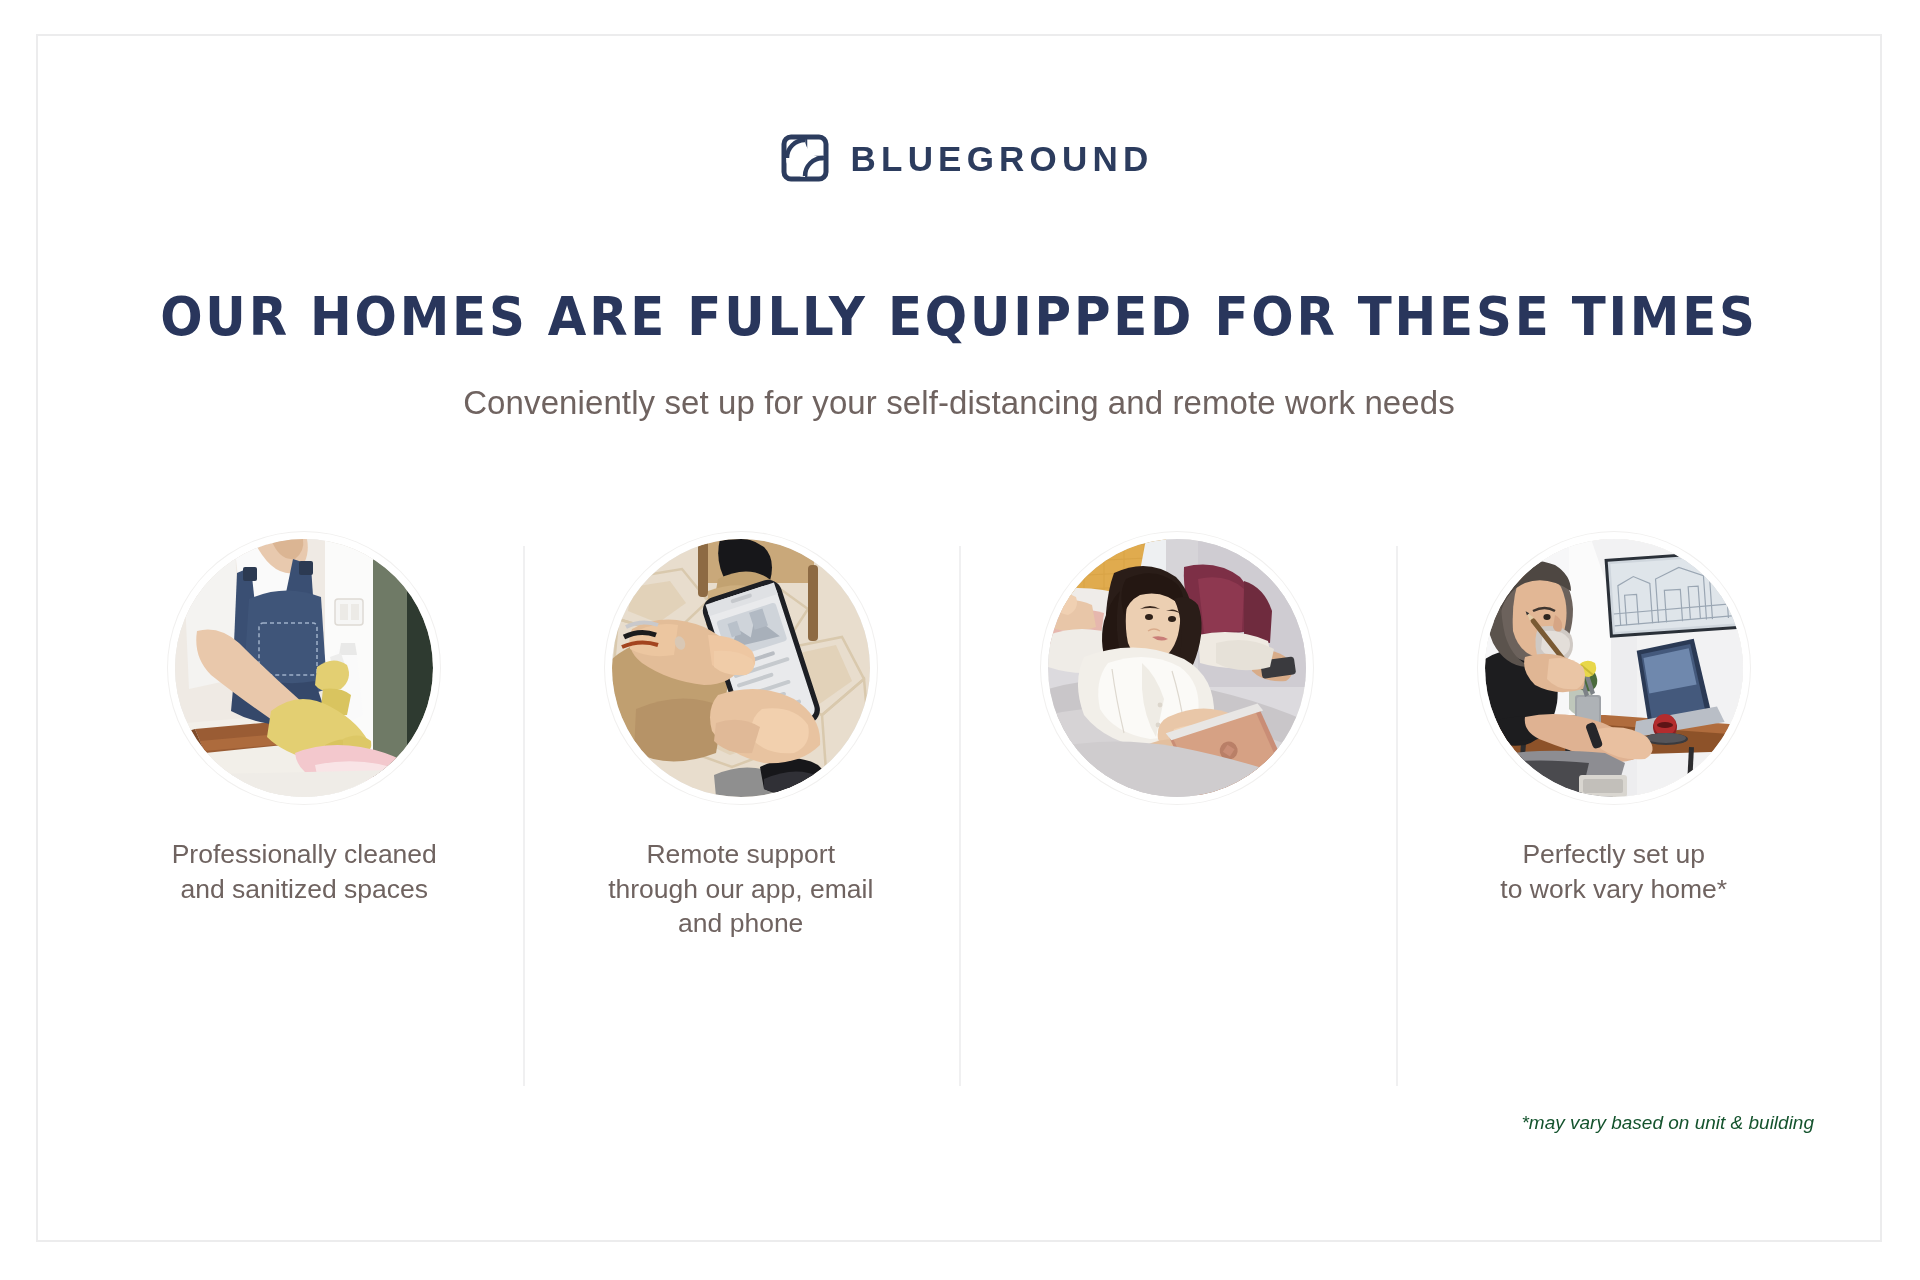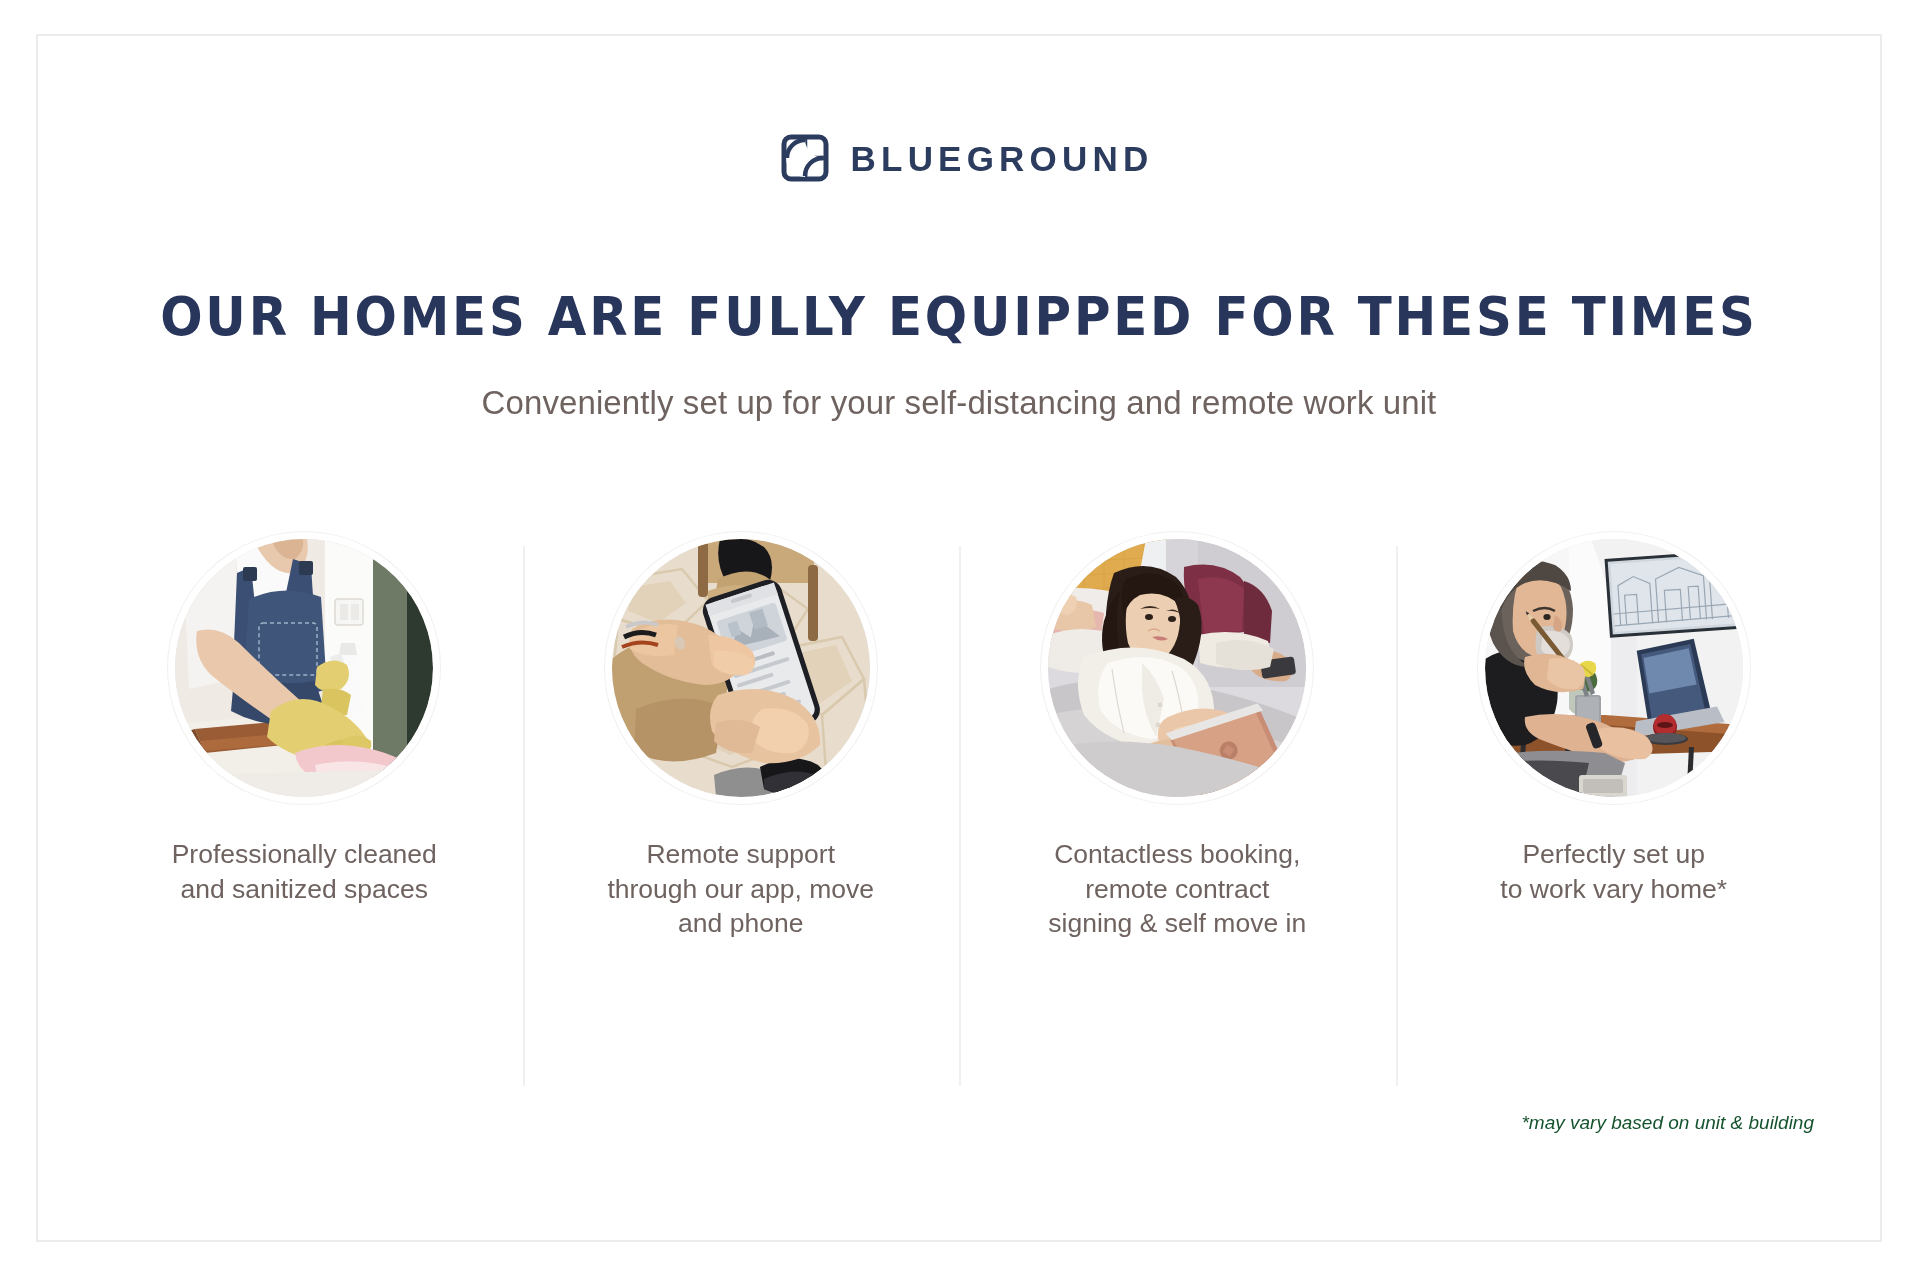--- a/index.html
+++ b/index.html
@@ -161,21 +161,21 @@
         <path d="M5 24 A19 19 0 0 0 24 43 A19 19 0 0 1 43 24 A19 19 0 0 1 24 5" fill="#ffffff"></path>
         <path d="M24 5 A19 19 0 0 1 43 24" fill="none"></path>
         <path d="M24 6 A18 18 0 0 0 6 24" fill="none" stroke="#2c3c5e" stroke-width="4.5"></path>
         <path d="M24 42 A18 18 0 0 1 42 24" fill="none" stroke="#2c3c5e" stroke-width="4.5"></path>
       </svg>
     </span>
     <span class="logo-word">BLUEGROUND</span>
   </div>
 
   <div class="headline">OUR HOMES ARE FULLY EQUIPPED FOR THESE TIMES</div>
-  <div class="subhead">Conveniently set up for your self-distancing and remote work unit</div>
+  <div class="subhead">Conveniently set up for your self-distancing and remote work needs</div>
 
   <div class="columns">
 
     <div class="col">
       <div class="circle-wrap">
         <div class="circle-img">
           <svg viewBox="0 0 258 258" xmlns="http://www.w3.org/2000/svg">
             <defs>
                 <clipPath id="c1">
                   <circle cx="129" cy="129" r="129"></circle>
@@ -293,21 +293,21 @@
               </g>
               <ellipse cx="68" cy="104" rx="5" ry="7" fill="#d9c8b5" transform="rotate(-20 68 104)"></ellipse>
               <path d="M106 156 Q146 142 182 160 Q210 178 208 206 Q188 226 152 224 Q116 216 100 192 Q94 170 106 156 Z" fill="#e8c3a0"></path>
               <path d="M150 170 Q182 166 196 186 Q200 206 182 214 Q154 216 140 200 Q136 180 150 170 Z" fill="#f2d0ae"></path>
               <path d="M104 184 Q128 176 148 188 L140 214 Q116 216 102 202 Z" fill="#e0b997"></path>
             </g>
           </svg>
         </div>
       </div>
       <div class="caption">Remote support
-through our app, move
+through our app, email
 and phone</div>
     </div>
 
     <div class="col">
       <div class="circle-wrap">
         <div class="circle-img">
           <svg viewBox="0 0 258 258" xmlns="http://www.w3.org/2000/svg">
             <defs>
                 <clipPath id="c3">
                   <circle cx="129" cy="129" r="129"></circle>
@@ -377,23 +377,20 @@
                 <path d="M126 190 L212 180 L226 246 L140 254 Z" fill="#d6a184"></path>
                 <path d="M120 184 L216 174 L220 182 L124 192 Z" fill="#e8e6e4"></path>
                 <circle cx="178" cy="214" r="9" fill="#b97f67"></circle>
                 <path d="M172 214 L178 208 L184 214 L178 220 Z" fill="#c98d76"></path>
               </g>
               <path d="M0 210 Q60 196 130 208 Q200 222 258 244 L258 258 L0 258 Z" fill="#cfccce"></path>
             </g>
           </svg>
         </div>
       </div>
-      <div class="caption">Contactless booking,
-remote contract
-signing &amp; self move in</div>
     </div>
 
     <div class="col">
       <div class="circle-wrap">
         <div class="circle-img">
           <svg viewBox="0 0 258 258" xmlns="http://www.w3.org/2000/svg">
             <defs>
                 <clipPath id="c4">
                   <circle cx="129" cy="129" r="129"></circle>
                 </clipPath>

